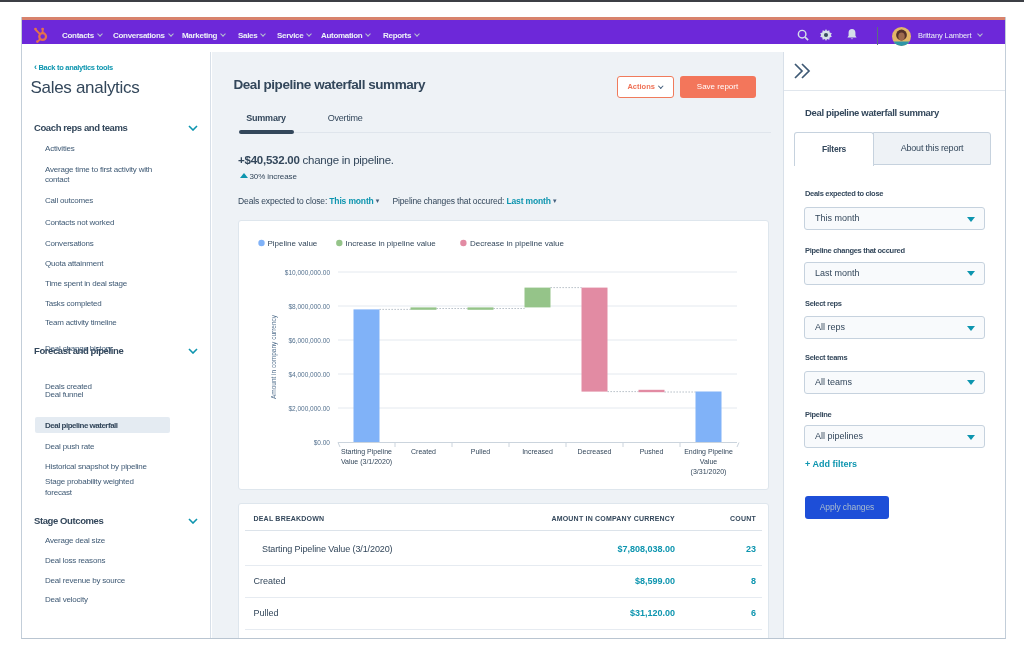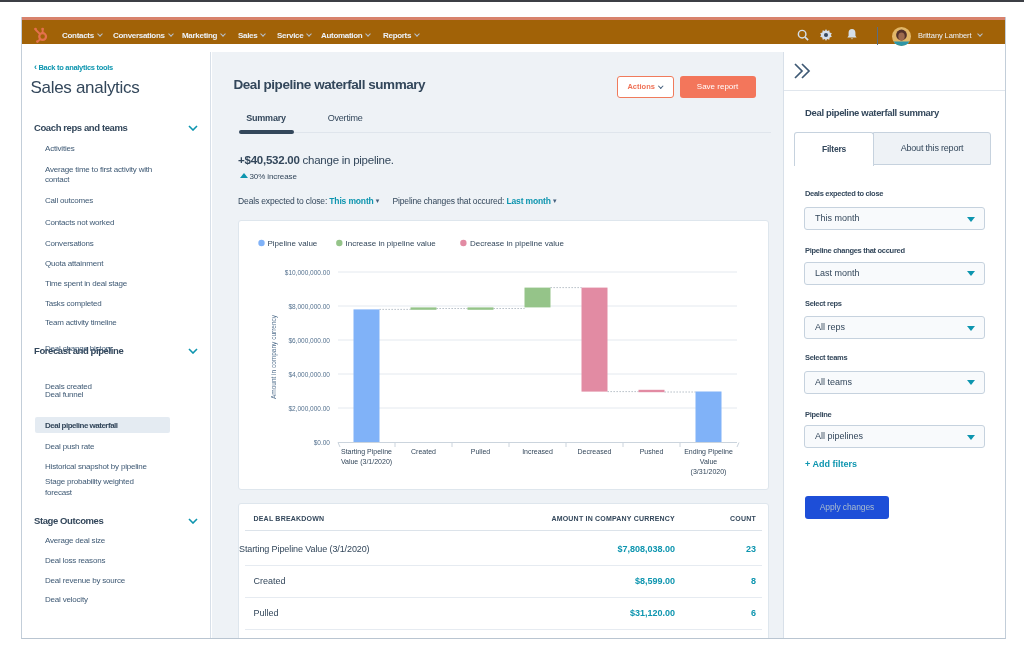--- a/index.html
+++ b/index.html
@@ -3,21 +3,21 @@
 <meta charset="utf-8">
 <style>
   * { margin:0; padding:0; box-sizing:border-box; }
   html,body { width:1024px; height:656px; background:#fff; font-family:"Liberation Sans", sans-serif; overflow:hidden; }
   body { position:relative; }
   .abs { position:absolute; }
   #topline { position:absolute; left:0; top:0; width:1024px; height:1.8px; background:#3c3f45; }
   #app { position:absolute; left:21px; top:17px; width:985px; height:622px; background:#fff;
          border-left:1px solid #c3ced9; border-right:1px solid #c3ced9; border-bottom:1px solid #b9c5d1; overflow:hidden; }
   #stripe { position:absolute; left:0; top:0; width:983px; height:3px; background:#d8826c; }
-  #nav { position:absolute; left:0; top:3px; width:983px; height:24px; background:#a16207; }
+  #nav { position:absolute; left:0; top:3px; width:983px; height:24px; background:#6d28d9; }
   .navitem { position:absolute; top:0; height:32px; line-height:32px; color:#edf2f8; font-size:8px; font-weight:bold; letter-spacing:-0.3px; white-space:nowrap; }
   .navcaret { display:inline-block; width:4px; height:4px; border-right:1.3px solid #b6c2d0; border-bottom:1.3px solid #b6c2d0; transform:rotate(45deg); margin-left:4px; position:relative; top:-2px; }
   #sidebar { position:absolute; left:0; top:35px; width:188.5px; height:587px; background:#fff; border-right:1px solid #d8e0e9; }
   .sideitem { position:absolute; left:23px; font-size:8px; letter-spacing:-0.2px; color:#3e5974; white-space:nowrap; }
   .sidehead { position:absolute; left:12px; font-size:9.5px; font-weight:bold; letter-spacing:-0.4px; color:#33475b; }
   #main { position:absolute; left:189.5px; top:35px; width:571px; height:587px; background:#eef2f6; }
   #panel { position:absolute; left:760.5px; top:35px; width:222.5px; height:587px; background:#fff; border-left:1px solid #d8e0e9; }
   .card { position:absolute; background:#fff; border:1px solid #dee6ed; border-radius:3px; }
   .teal { color:#0d95af; }
   .dd { position:absolute; width:181px; height:23px; background:#f8fafc; border:1px solid #c6d2de; border-radius:3px;
@@ -203,21 +203,21 @@
         </g>
       </svg>
     </div>
 
     <div class="card" style="left:26.5px;top:450.5px;width:531px;height:175px;">
       <div class="abs" style="left:14.5px;top:11px;font-size:7px;font-weight:bold;color:#33475b;letter-spacing:0.2px;">DEAL BREAKDOWN</div>
       <div class="abs" style="left:236px;top:11px;width:200px;text-align:right;font-size:7px;font-weight:bold;color:#33475b;letter-spacing:0.2px;">AMOUNT IN COMPANY CURRENCY</div>
       <div class="abs" style="left:417px;top:11px;width:100px;text-align:right;font-size:7px;font-weight:bold;color:#33475b;letter-spacing:0.2px;">COUNT</div>
       <div class="abs" style="left:5.5px;top:26px;width:517px;height:1px;background:#dce3ea;"></div>
 
-      <div class="abs" style="left:0;top:40px;font-size:9px;letter-spacing:-0.1px;color:#33475b;">Starting Pipeline Value (3/1/2020)</div>
+      <div class="abs" style="left:23px;top:40px;font-size:9px;letter-spacing:-0.1px;color:#33475b;">Starting Pipeline Value (3/1/2020)</div>
       <div class="abs" style="left:236px;top:40px;width:200px;text-align:right;font-size:9px;font-weight:bold;color:#0d95af;">$7,808,038.00</div>
       <div class="abs" style="left:417px;top:40px;width:100px;text-align:right;font-size:9px;font-weight:bold;color:#0d95af;">23</div>
       <div class="abs" style="left:5.5px;top:61.4px;width:517px;height:1px;background:#e6ebf1;"></div>
 
       <div class="abs" style="left:14.5px;top:72px;font-size:9px;color:#33475b;">Created</div>
       <div class="abs" style="left:236px;top:72px;width:200px;text-align:right;font-size:9px;font-weight:bold;color:#0d95af;">$8,599.00</div>
       <div class="abs" style="left:417px;top:72px;width:100px;text-align:right;font-size:9px;font-weight:bold;color:#0d95af;">8</div>
       <div class="abs" style="left:5.5px;top:93.8px;width:517px;height:1px;background:#e6ebf1;"></div>
 
       <div class="abs" style="left:14.5px;top:104px;font-size:9px;color:#33475b;">Pulled</div>

